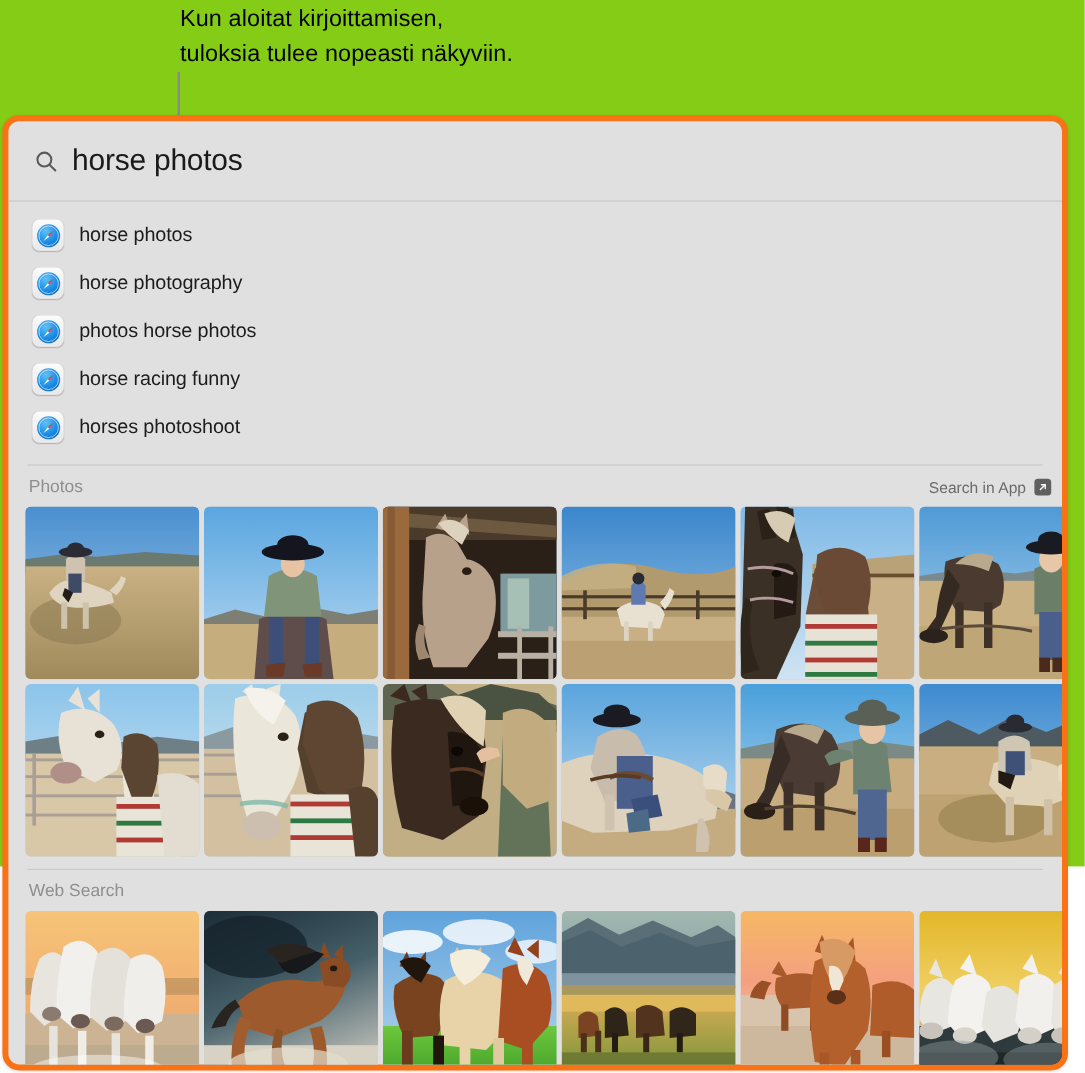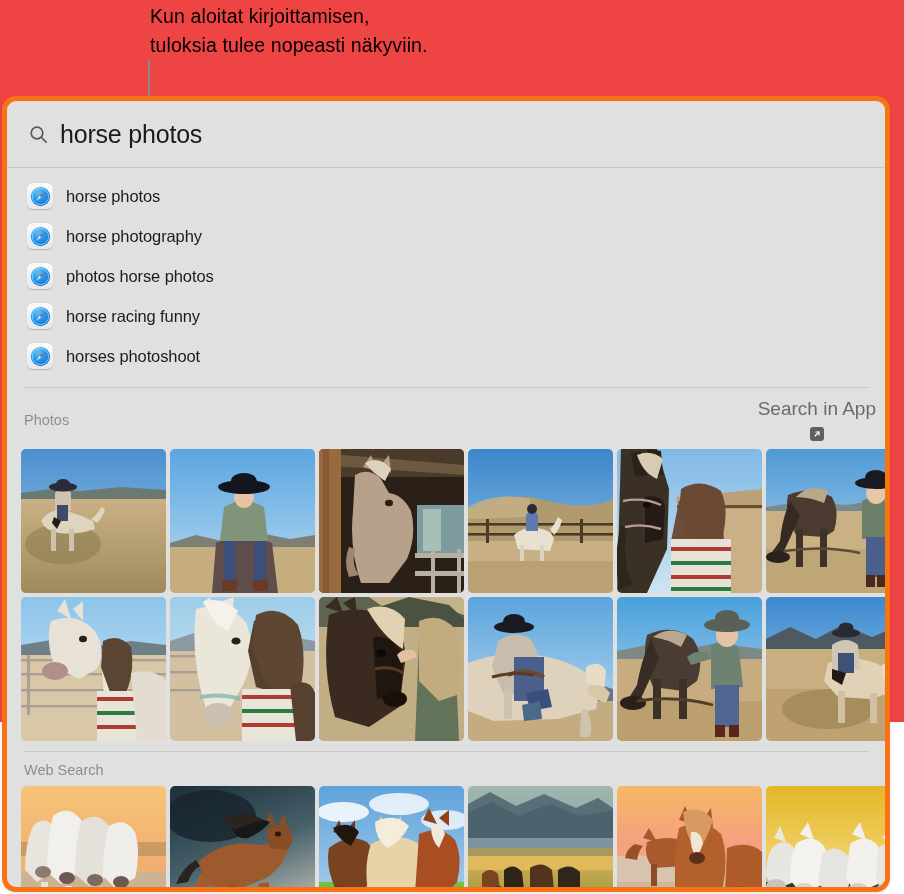--- a/index.html
+++ b/index.html
@@ -10,21 +10,21 @@
     height: 894px;
     overflow: hidden;
     font-family: "Liberation Sans", sans-serif;
     -webkit-font-smoothing: antialiased;
   }
 
   #root {
     position: relative;
     width: 904px;
     height: 722px;
-    background: #ef4444;
+    background: #84cc16;
   }
 
   
   .callout-text {
     position: absolute;
     left: 150px;
     top: 2px;
     width: 700px;
     font-size: 19.5px;
     line-height: 29px;
@@ -127,23 +127,22 @@
   }
   .section-title {
     font-size: 14.5px;
     color: #8e8e8e;
     letter-spacing: 0px;
   }
   .search-in-app {
     display: flex;
     align-items: center;
     gap: 7px;
-    font-size: 19px;
+    font-size: 13px;
     color: #6a6a6a;
-    flex-direction: column;
   }
   .arrow-box {
     width: 14px;
     height: 14px;
     border-radius: 3px;
     background: #5f5f5f;
     display: flex;
     align-items: center;
     justify-content: center;
     flex: 0 0 auto;

